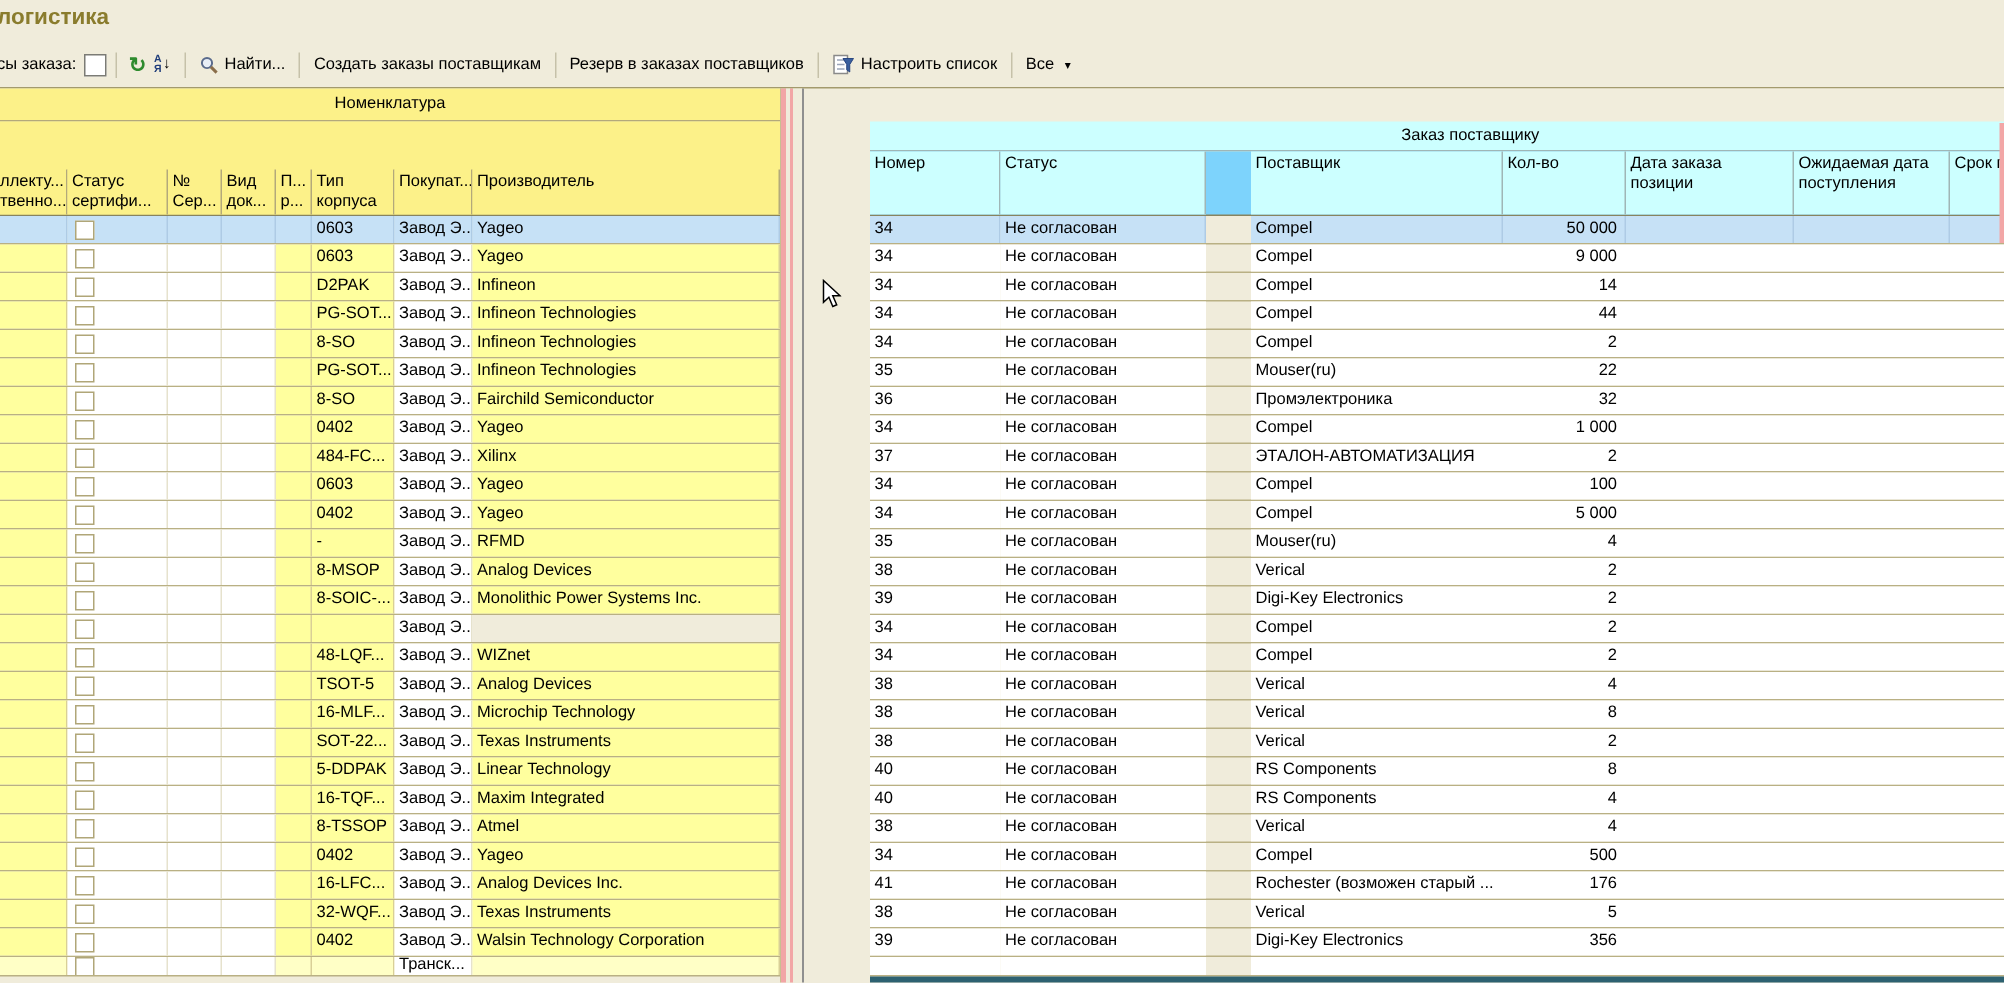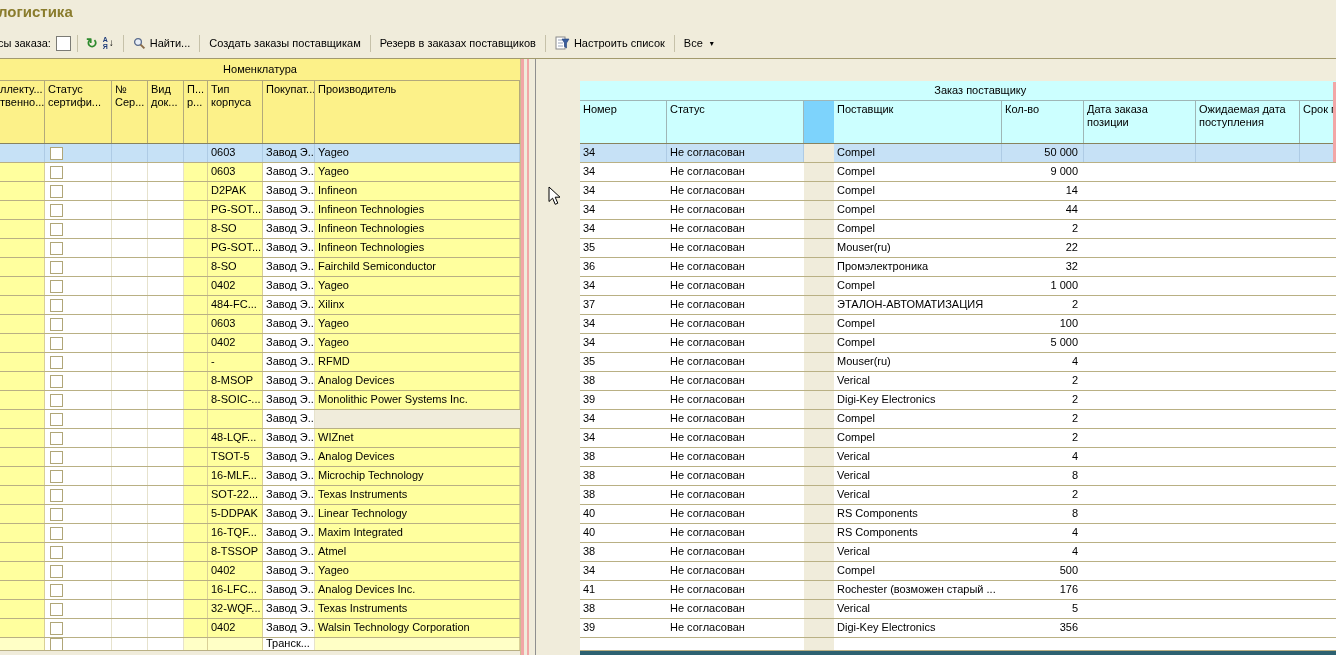--- a/index.html
+++ b/index.html
@@ -25,21 +25,21 @@
   .allarrow{font-size:8px;margin-left:3px;}
   
   .tablewrap{position:absolute;left:0;top:58px;display:flex;width:1336px;border-top:1px solid #a39a6d;box-sizing:border-box;}
   .left{width:520px;flex:none;}
   .splitter{width:16px;flex:none;align-self:stretch;
     background:linear-gradient(90deg,#c9bf90 0 1px,#f2a6a6 1px 4px,#f0ecdb 4px 7px,#f2a6a6 7px 9px,#f0ecdb 9px 15px,#8f8f8f 15px 16px);}
   .right{flex:1;display:flex;flex-direction:column;padding-left:44px;}
   .lgroup{height:22px;background:#fcf189;border-bottom:1px solid #b3a97b;
           font-size:11px;line-height:21px;text-align:center;box-sizing:border-box;}
   .lheads{display:flex;height:63px;background:#fcf189;border-bottom:1px solid #88835f;box-sizing:border-box;}
-  .lheads .cell{background:#fcf189;border-right:1px solid #b3a97b;padding-top:2px;line-height:13px;}
+  .lheads .cell{background:#fcf189;border-right:1px solid #b3a97b;padding-top:2px;line-height:13px;margin-top:32px;}
   .rtop{height:22px;background:#f1eddc;}
   .rgroup{height:20px;background:#ccffff;border-bottom:1px solid #9fb6b6;font-size:11px;line-height:19px;text-align:center;box-sizing:border-box;}
   .rheads{display:flex;height:43px;background:#7dd3fc;border-bottom:1px solid #88835f;box-sizing:border-box;}
   .rheads .cell{background:#ccffff;border-right:1px solid #9fb6b6;padding-top:2px;line-height:13px;}
   .cell{box-sizing:border-box;font-size:11px;padding:0 3px;white-space:nowrap;overflow:hidden;}
   .trow{display:flex;height:19px;border-bottom:1px solid #b9b084;box-sizing:border-box;}
   .trow .cell{line-height:17px;}
   .c1{width:45px;flex:none;padding:0;}
   .c2{width:67px;flex:none;display:flex;align-items:center;padding-left:5px;}
   .c3{width:36px;flex:none;}

